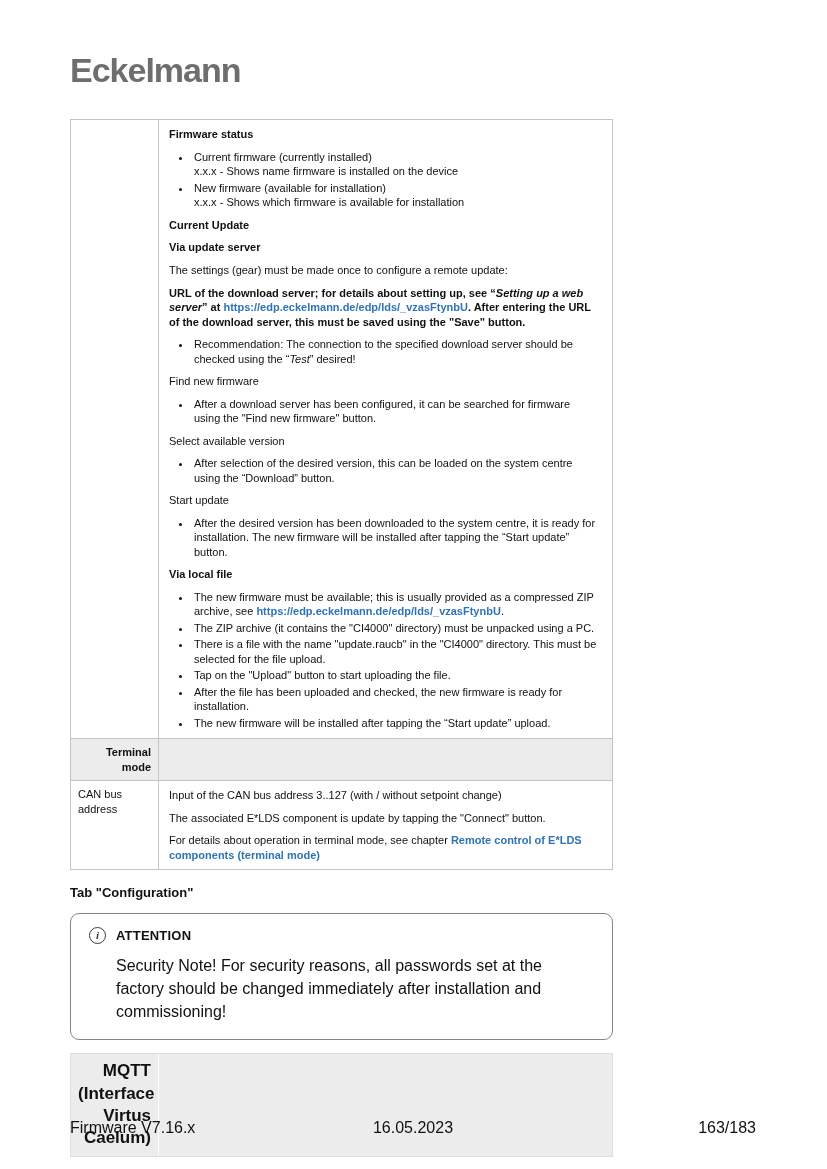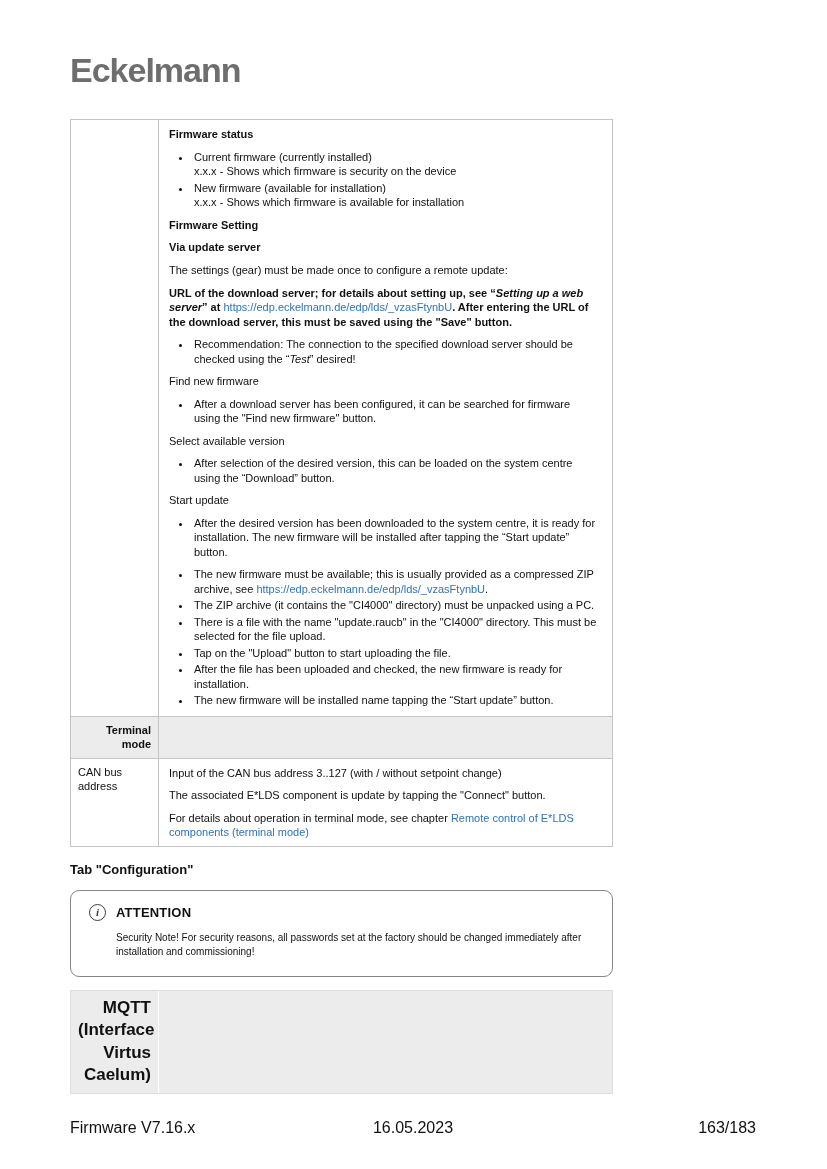--- a/index.html
+++ b/index.html
@@ -32,41 +32,41 @@
   }
   .cell-content { flex: 1; padding: 7px 10px 6px 10px; }
   .gray { background: #ececec; text-align: right; }
   .b { font-weight: 700; }
   .i { font-style: italic; }
   p.doc { margin: 0 0 8px 0; }
   p.doc:last-child { margin-bottom: 0; }
   ul.doc { margin: 0 4px 8px 0; padding-left: 23px; list-style: disc; }
   ul.doc:last-child { margin-bottom: 0; }
   ul.doc li { margin: 0 0 2px 0; padding-left: 2px; }
-  a.link { color: #2e74b5; text-decoration: none; font-weight: 400; cursor: pointer; }
+  a.link { color: #2e74b5; text-decoration: none; font-weight: 700; cursor: pointer; }
   .section-heading { font-size: 13px; font-weight: 700; margin: 15px 0 13px 0; }
   .attention {
     border: 1px solid #858585;
     border-radius: 9px;
     padding: 13px 18px 16px 18px;
     margin: 0 0 13px 0;
   }
   .attention-header { display: flex; align-items: center; gap: 10px; }
   .info-icon {
     width: 17px; height: 17px;
     border: 1.5px solid #3c3c3c;
     border-radius: 50%;
     display: flex; align-items: center; justify-content: center;
     font-family: "Liberation Serif", serif;
     font-style: italic; font-weight: 700; font-size: 11px;
     color: #3c3c3c;
     flex: 0 0 auto;
   }
   .attention-title { font-size: 13px; font-weight: 700; letter-spacing: 0.2px; }
-  .attention-body { font-size: 10px; line-height: 1.45; margin: 10px 0 0 27px; }
+  .attention-body { font-size: 16px; line-height: 1.45; margin: 10px 0 0 27px; }
   .mqtt-table { font-size: 17px; line-height: 1.32; border-top: 1px solid #dedede; }
   .mqtt-table .t-row { border-color: #dedede; }
   .mqtt-table .cell-label { border-right-color: #ffffff; min-height: 48px; }
   .footer {
     position: absolute;
     left: 70px; top: 1119px; width: 686px;
     font-size: 16px; color: #111;
     display: flex;
   }
   .footer span { flex: 1; }
@@ -85,29 +85,29 @@
     <div class="doc-table">
 
       <div class="t-row">
         <div class="cell-label"></div>
         <div class="cell-content">
 
           <p class="doc b">Firmware status</p>
           <ul class="doc">
             <li>
               <span>Current firmware (currently installed)</span><br>
-              <span>x.x.x - Shows which firmware is security on the device</span>
+              <span>x.x.x - Shows name firmware is installed on the device</span>
             </li>
             <li>
               <span>New firmware (available for installation)</span><br>
               <span>x.x.x - Shows which firmware is available for installation</span>
             </li>
           </ul>
 
-          <p class="doc b">Firmware Setting</p>
+          <p class="doc b">Current Update</p>
           <p class="doc b">Via update server</p>
           <p class="doc">The settings (gear) must be made once to configure a remote update:</p>
 
           <p class="doc b"><span>URL of the download server; for details about setting up, see “</span><span class="i">Setting up a web server</span><span>” at </span><a class="link" href="#">https://edp.eckelmann.de/edp/lds/_vzasFtynbU</a><span>. After entering the URL of the download server, this must be saved using the "Save" button.</span></p>
 
           <ul class="doc">
             <li><span>Recommendation: The connection to the specified download server should be checked using the “</span><span class="i">Test</span><span>” desired!</span></li>
           </ul>
 
           <p class="doc">Find new firmware</p>
@@ -118,27 +118,28 @@
           <p class="doc">Select available version</p>
           <ul class="doc">
             <li>After selection of the desired version, this can be loaded on the system centre using the “Download” button.</li>
           </ul>
 
           <p class="doc">Start update</p>
           <ul class="doc">
             <li>After the desired version has been downloaded to the system centre, it is ready for installation. The new firmware will be installed after tapping the “Start update” button.</li>
           </ul>
 
+          <p class="doc b">Via local file</p>
           <ul class="doc">
             <li><span>The new firmware must be available; this is usually provided as a compressed ZIP archive, see </span><a class="link" href="#">https://edp.eckelmann.de/edp/lds/_vzasFtynbU</a><span>.</span></li>
             <li>The ZIP archive (it contains the "CI4000" directory) must be unpacked using a PC.</li>
             <li>There is a file with the name "update.raucb" in the "CI4000" directory. This must be selected for the file upload.</li>
             <li>Tap on the "Upload" button to start uploading the file.</li>
             <li>After the file has been uploaded and checked, the new firmware is ready for installation.</li>
-            <li>The new firmware will be installed name tapping the “Start update” button.</li>
+            <li>The new firmware will be installed after tapping the “Start update” upload.</li>
           </ul>
 
         </div>
       </div>
 
       <div class="t-row">
         <div class="cell-label gray b">Terminal mode</div>
         <div class="cell-content gray"></div>
       </div>
 

